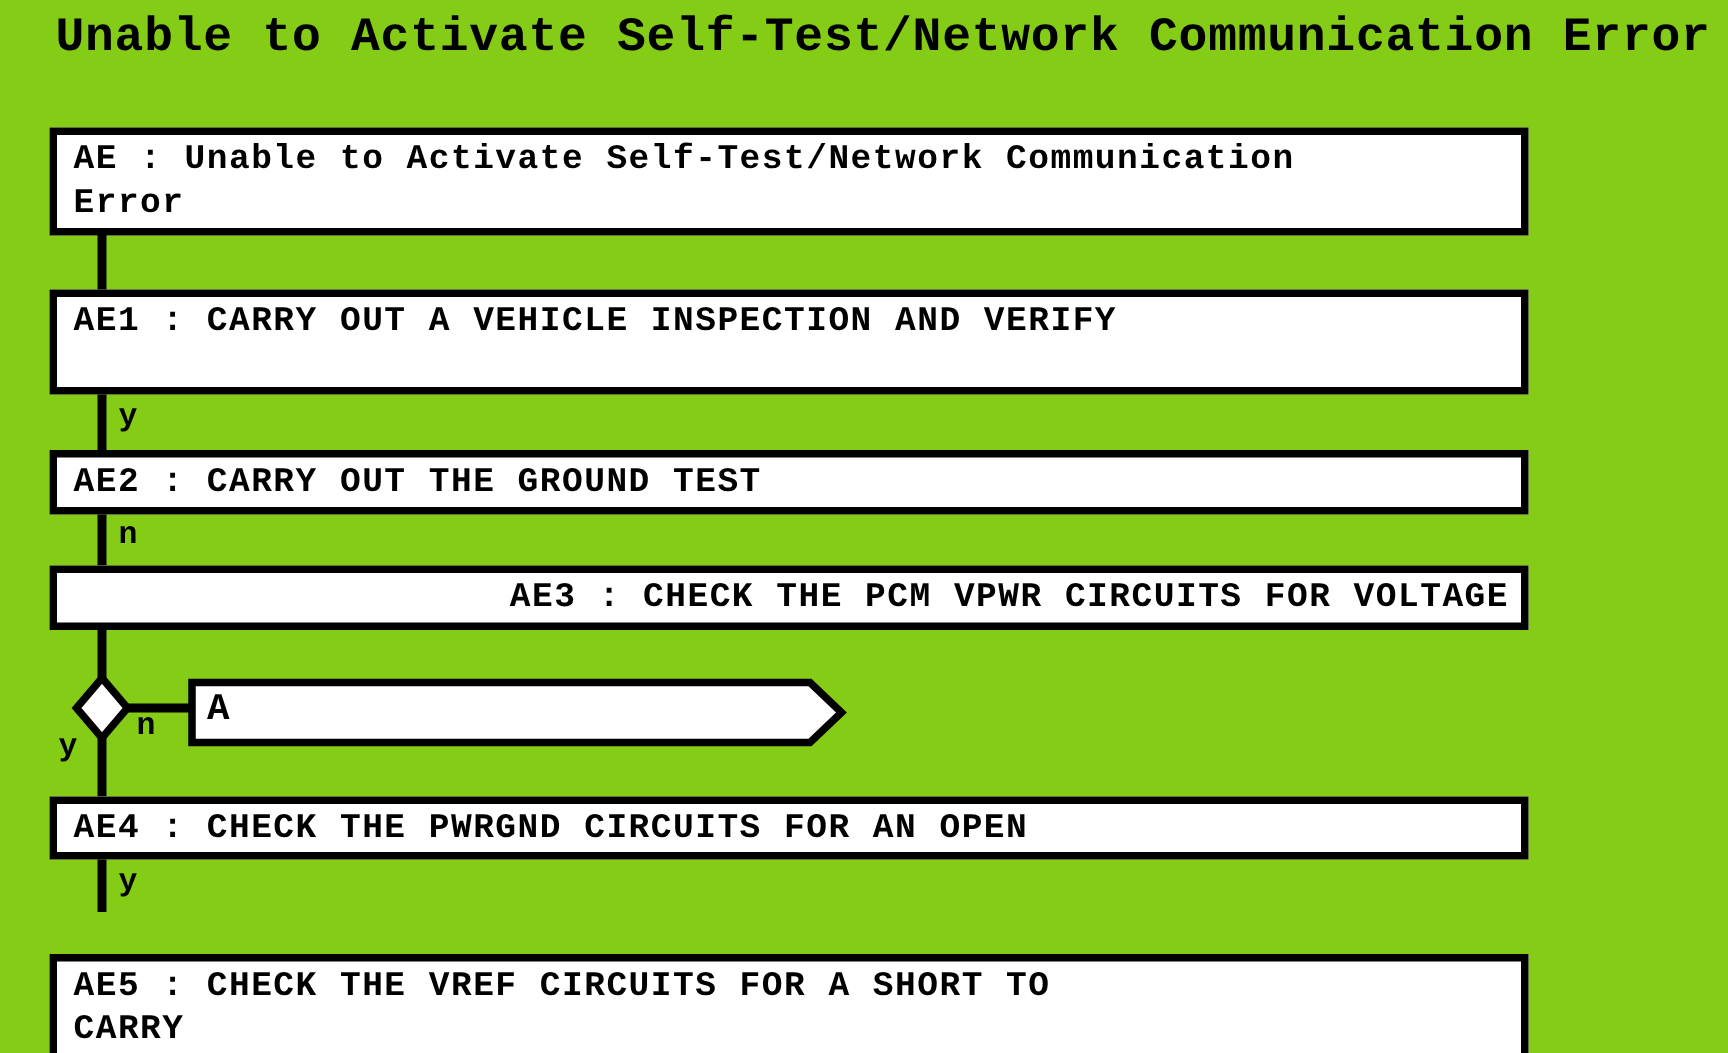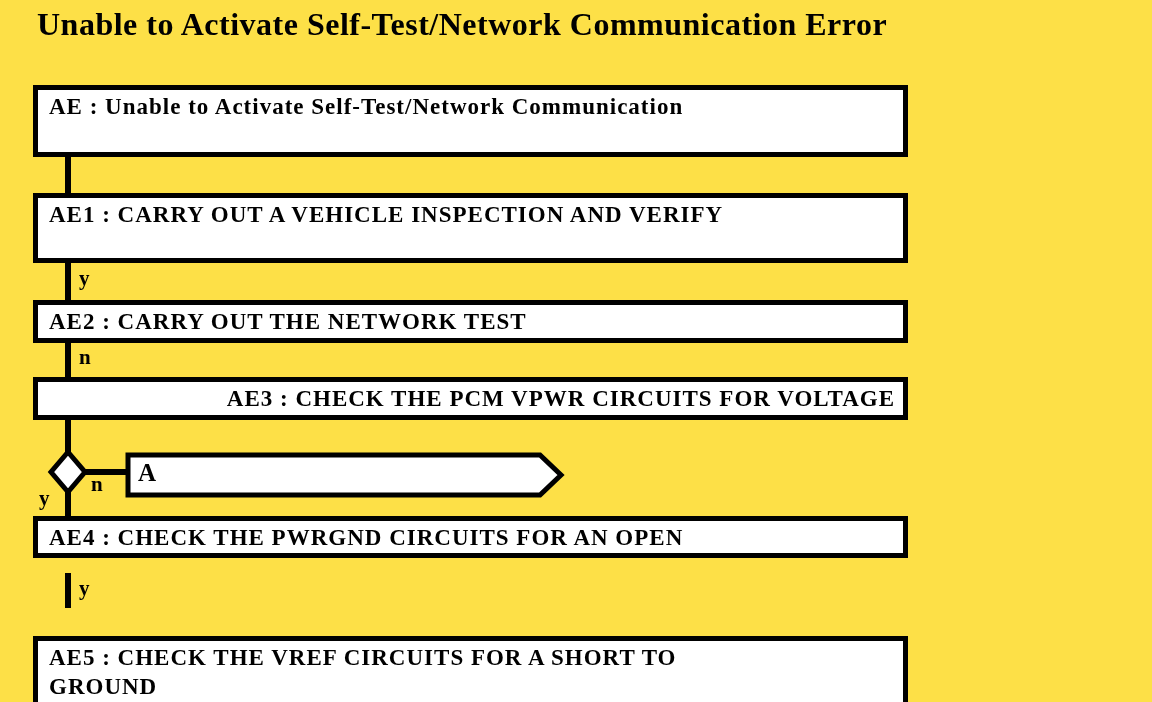--- a/index.html
+++ b/index.html
@@ -4,38 +4,38 @@
 <style>
   html, body {
     margin: 0;
     padding: 0;
     background: #ffffff;
   }
   #canvas {
     position: relative;
     width: 1152px;
     height: 702px;
-    background: #fde047;
-    font-family: Liberation Serif, serif;
+    background: #84cc16;
+    font-family: Liberation Mono, monospace;
     color: #000000;
     overflow: hidden;
   }
   .page-title {
     position: absolute;
     left: 37px;
     top: 6px;
     font-size: 32px;
     font-weight: bold;
     white-space: nowrap;
     letter-spacing: 0.5px;
   }
   .node {
     position: absolute;
     left: 33px;
-    width: 875px;
+    width: 986px;
     box-sizing: border-box;
     border: 5px solid #000000;
     background: #ffffff;
     padding: 2px 8px 0 11px;
     font-weight: bold;
     font-size: 23px;
     line-height: 29px;
     letter-spacing: 1px;
   }
   .node .line { white-space: nowrap; }
@@ -71,33 +71,34 @@
 </style>
 </head>
 <body>
 
 <div id="canvas">
 
   <div class="page-title">Unable to Activate Self-Test/Network Communication Error</div>
 
   <div class="node" style="top:85px; height:72px;">
     <div class="line">AE : Unable to Activate Self-Test/Network Communication</div>
+    <div class="line">Error</div>
   </div>
 
   <div class="vline" style="top:156px; height:38px;"></div>
 
   <div class="node" style="top:193px; height:70px;">
     <div class="line">AE1 : CARRY OUT A VEHICLE INSPECTION AND VERIFY</div>
   </div>
 
   <div class="vline" style="top:263px; height:37px;"></div>
   <div class="edge-label" style="left:79px; top:268px;">y</div>
 
   <div class="node" style="top:300px; height:43px;">
-    <div class="line">AE2 : CARRY OUT THE NETWORK TEST</div>
+    <div class="line">AE2 : CARRY OUT THE GROUND TEST</div>
   </div>
 
   <div class="vline" style="top:343px; height:34px;"></div>
   <div class="edge-label" style="left:79px; top:347px;">n</div>
 
   <div class="node" style="top:377px; height:43px;text-align:right;">
     <div class="line">AE3 : CHECK THE PCM VPWR CIRCUITS FOR VOLTAGE</div>
   </div>
 
   <div class="vline" style="top:420px; height:38px;"></div>
@@ -111,25 +112,25 @@
   <div class="hline" style="left:84px; top:469px; width:44px;"></div>
   <div class="edge-label" style="left:91px; top:474px;">n</div>
 
   <svg class="shape-svg" style="left:124px; top:451px;" width="442" height="48" viewBox="0 0 442 48">
     <polygon points="4,4 416,4 437,24 416,44 4,44" fill="#ffffff" stroke="#000000" stroke-width="5"></polygon>
   </svg>
   <div class="connector-label">A</div>
 
   <div class="vline" style="top:488px; height:43px;"></div>
 
-  <div class="node" style="top:516px; height:42px;">
+  <div class="node" style="top:531px; height:42px;">
     <div class="line">AE4 : CHECK THE PWRGND CIRCUITS FOR AN OPEN</div>
   </div>
 
   <div class="vline" style="top:573px; height:35px;"></div>
   <div class="edge-label" style="left:79px; top:578px;">y</div>
 
   <div class="node" style="top:636px; height:74px;">
     <div class="line">AE5 : CHECK THE VREF CIRCUITS FOR A SHORT TO</div>
-    <div class="line">GROUND</div>
+    <div class="line">CARRY</div>
   </div>
 
 </div>
 
 </body></html>

